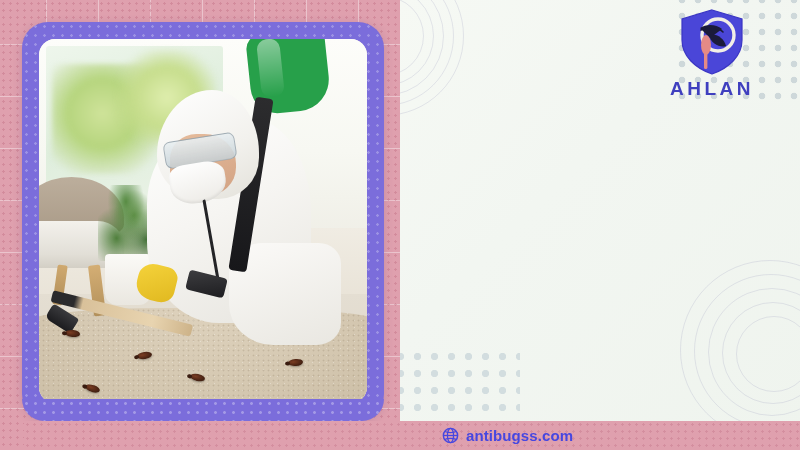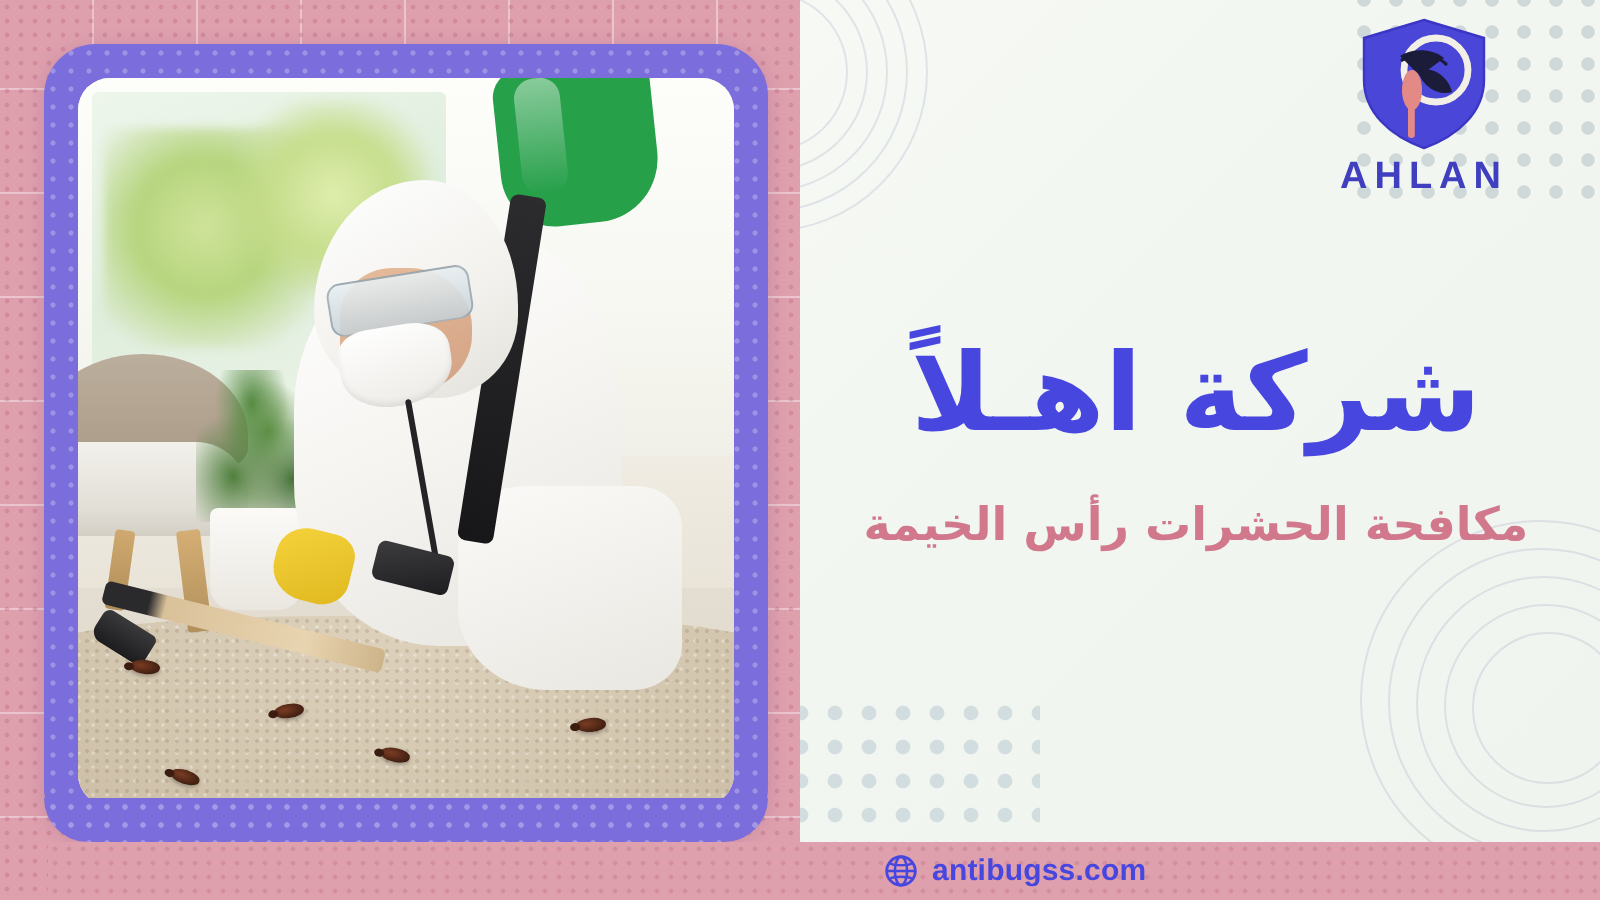--- a/index.html
+++ b/index.html
@@ -439,22 +439,20 @@
           <path d="M24 20 C30 16 40 16 46 21 L34 30 Z" fill="#1b1b3a"></path>
           <path d="M33 27 C40 25 48 30 50 38 C44 40 35 36 33 27 Z" fill="#1b1b3a"></path>
           <ellipse cx="30" cy="37" rx="5" ry="10" fill="#e48a86"></ellipse>
           <rect x="28" y="44" width="3.4" height="17" rx="1.6" fill="#e48a86"></rect>
           <path d="M25 22 C32 18 42 19 47 24" fill="none" stroke="#1b1b3a" stroke-width="1.6" stroke-linecap="round"></path>
         </svg>
       </span>
       <div class="logo-word">AHLAN</div>
     </div>
 
-    <div class="headline">شركة اهـلاً</div>
-    <div class="subline">مكافحة الحشرات رأس الخيمة</div>
   </div>
 
   <div class="footer">
     <div class="fdots"></div>
 
     <div class="fitem">
       <span>
         <svg width="17" height="17" viewBox="0 0 20 20" aria-hidden="true">
           <circle cx="10" cy="10" r="8.4" fill="none" stroke="#4747e0" stroke-width="1.7"></circle>
           <ellipse cx="10" cy="10" rx="3.6" ry="8.4" fill="none" stroke="#4747e0" stroke-width="1.5"></ellipse>

